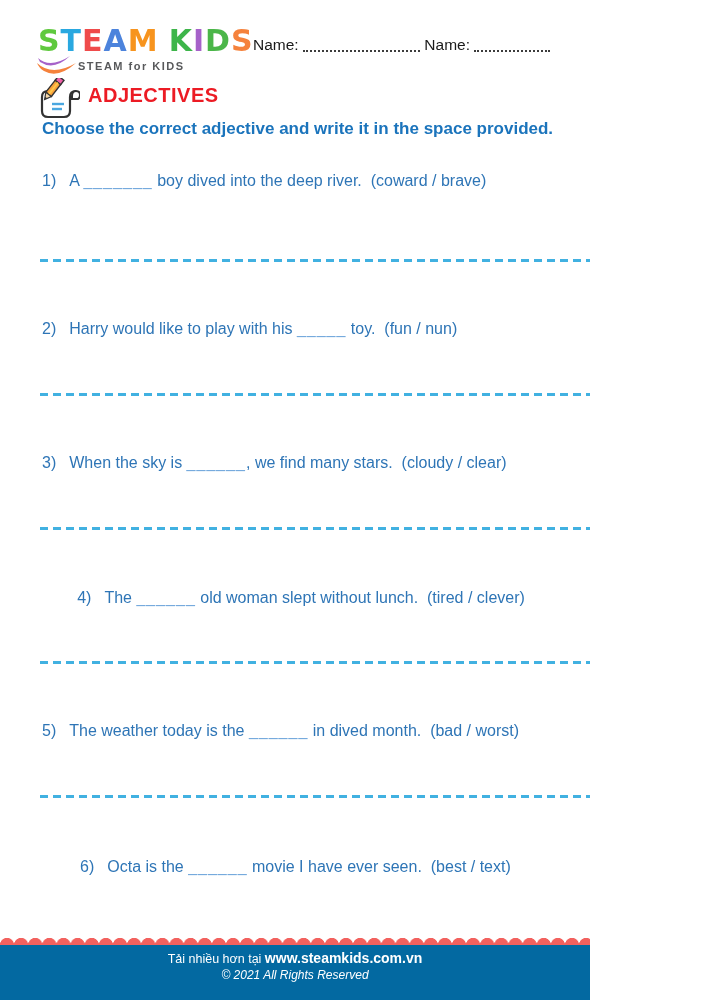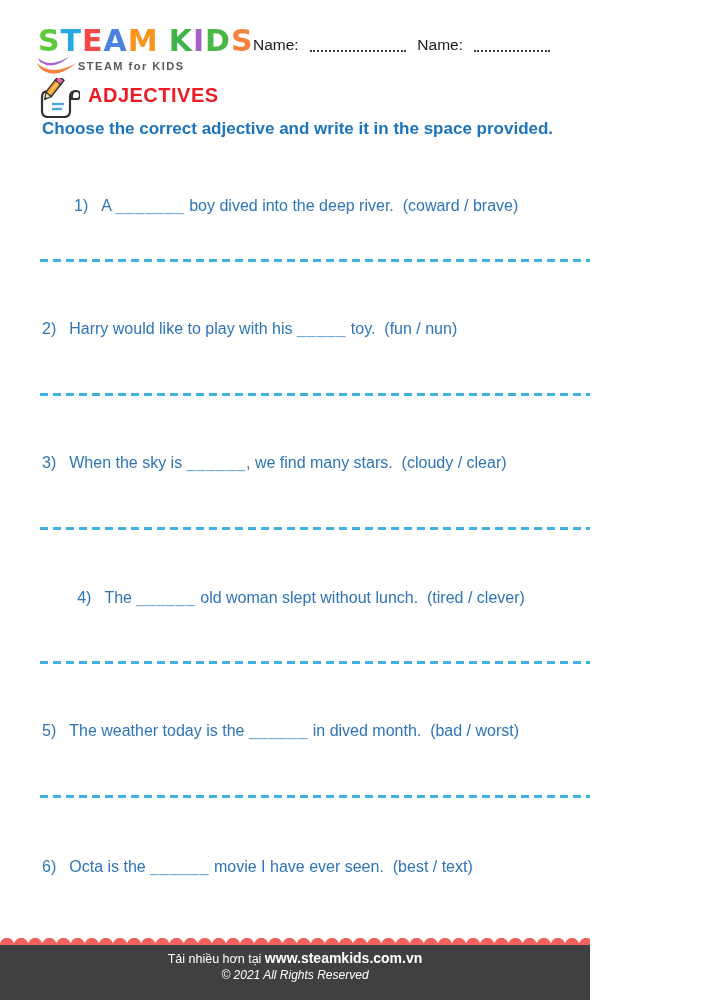--- a/index.html
+++ b/index.html
@@ -7,45 +7,45 @@
     position:relative;width:590px;height:1000px;background:#ffffff;
     font-family:"Liberation Sans",sans-serif;overflow:hidden;
   }
   
   .logo{position:absolute;left:38px;top:24px;width:210px;height:56px;}
   .logo-letters{font-family:"DejaVu Sans",sans-serif;font-weight:800;font-size:30px;line-height:34px;letter-spacing:1px;white-space:nowrap;}
   .logo-letters .gapL{margin-left:10px;}
   .logo-swoosh{position:absolute;left:-2px;top:29px;}
   .logo-tagline{position:absolute;left:40px;top:36px;font-size:11px;font-weight:bold;color:#58595B;letter-spacing:1.5px;white-space:nowrap;}
   
-  .namedate{position:absolute;left:253px;top:36px;right:40px;display:flex;align-items:flex-end;gap:11px;font-size:15.5px;color:#1a1a1a;}
+  .namedate{position:absolute;left:253px;top:36px;right:40px;display:flex;align-items:flex-end;gap:4px;font-size:15.5px;color:#1a1a1a;}
   .nd-label{white-space:nowrap;padding-bottom:1px;}
   .dotline{height:8px;border-bottom:2px dotted #3c3c3c;margin-bottom:3px;}
   .dotline.name{flex:1;}
   .dotline.date{width:76px;}
   
   .book-icon{position:absolute;left:607px;top:57px;}
   
   .title-row{position:absolute;left:38px;top:78px;display:flex;align-items:flex-start;}
   .pencil-icon{margin-right:8px;}
   .page-title{font-size:20px;font-weight:bold;color:#EC1B24;letter-spacing:0.5px;margin-top:6px;}
   .instruction{position:absolute;left:42px;top:119px;font-size:17px;font-weight:bold;color:#1B74BC;}
   
   .question{position:absolute;left:42px;right:30px;font-size:16px;color:#2E75B6;white-space:pre-wrap;}
   .qnum{display:inline-block;margin-right:13px;}
   .qblank{color:#6FA6DB;letter-spacing:1px;}
-  .q1{top:197px;margin-left:32px;} .q2{top:320px;} .q3{top:454px;} .q4{top:589px;text-align:center;} .q5{top:722px;} .q6{top:858px;}
+  .q1{top:172px;} .q2{top:320px;} .q3{top:454px;} .q4{top:589px;text-align:center;} .q5{top:722px;} .q6{top:858px;margin-left:38px;}
   
   .answer-line{
     position:absolute;left:40px;width:626px;height:3px;
     background-image:repeating-linear-gradient(to right,#41B1E1 0 8px,transparent 8px 13px);
   }
   .d1{top:259px;} .d2{top:393px;} .d3{top:527px;} .d4{top:661px;} .d5{top:795px;}
   
-  .footer{position:absolute;left:0;right:0;bottom:0;height:56px;background:#404040;color:#ffffff;text-align:center;}
+  .footer{position:absolute;left:0;right:0;bottom:0;height:56px;background:#0369a1;color:#ffffff;text-align:center;}
   .footer::before{
     content:"";position:absolute;left:0;right:0;top:-9px;height:10px;
     background-image:radial-gradient(circle at 7px 10px,#F2615E 6.8px,rgba(0,0,0,0) 7.4px);
     background-size:14.14px 10px;background-position:0 0;background-repeat:repeat-x;
   }
   .footer-line1{padding-top:6px;font-size:12.5px;}
   .footer-url{font-weight:bold;font-size:14px;}
   .footer-line2{margin-top:2px;font-size:12px;font-style:italic;}
 </style>
 </head>

